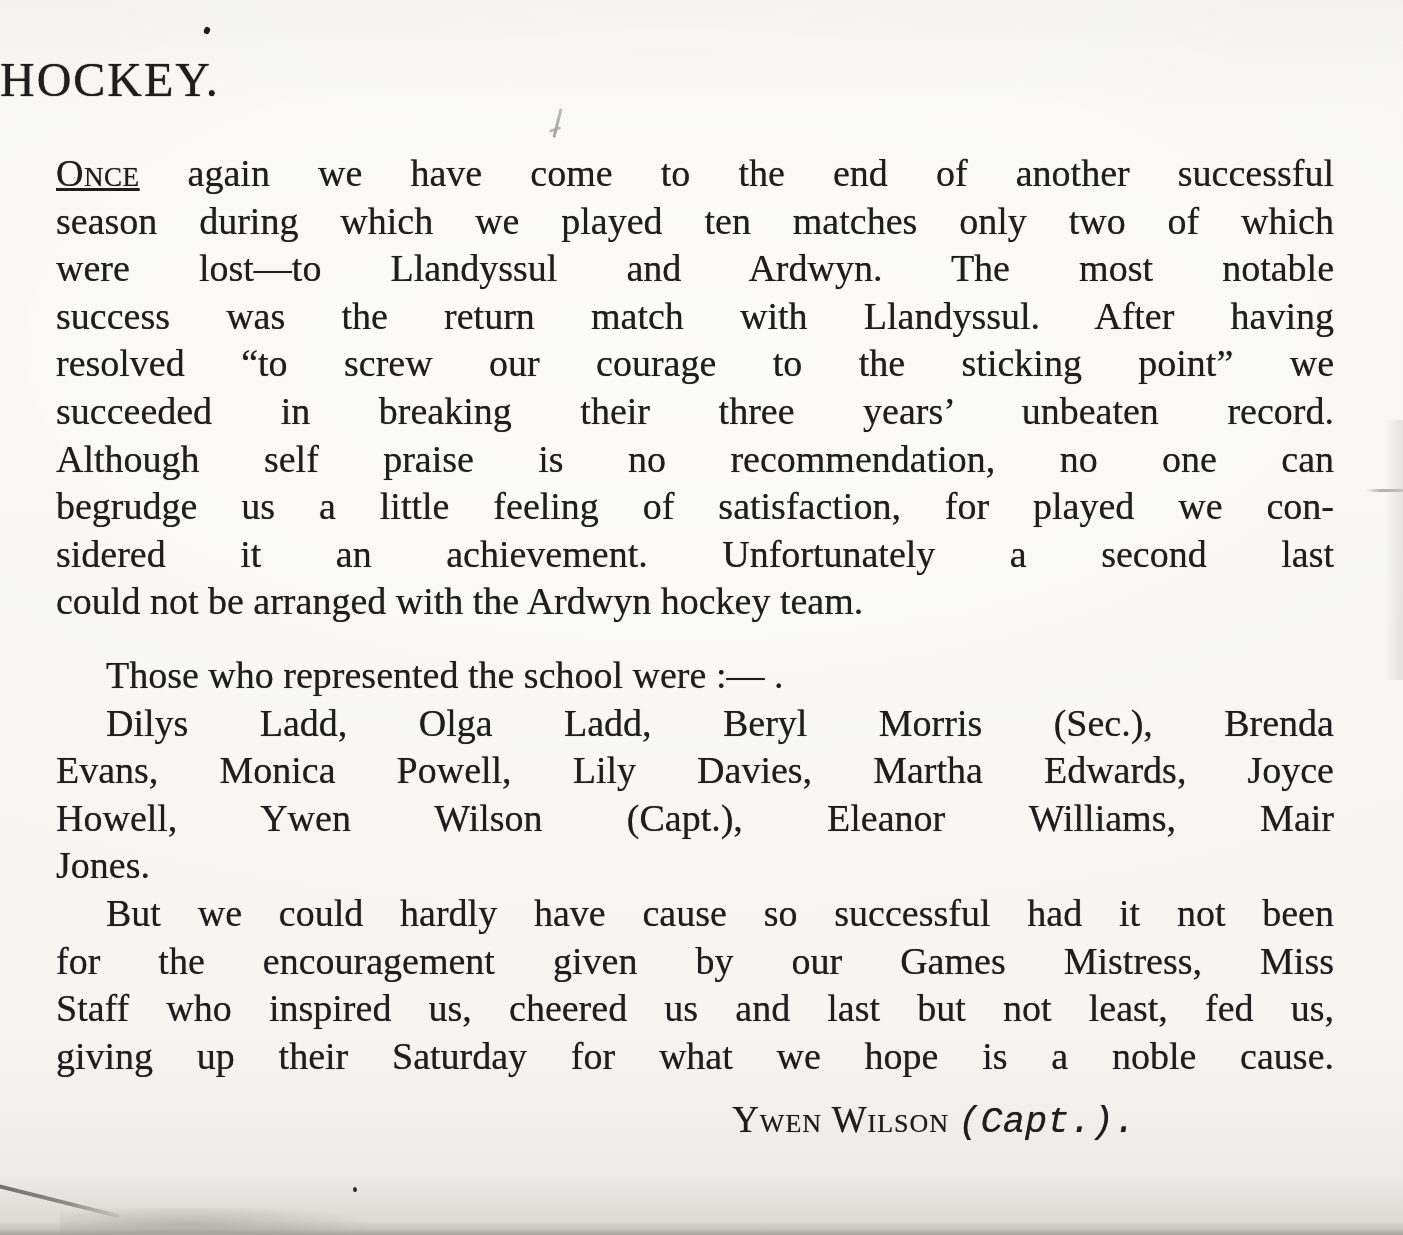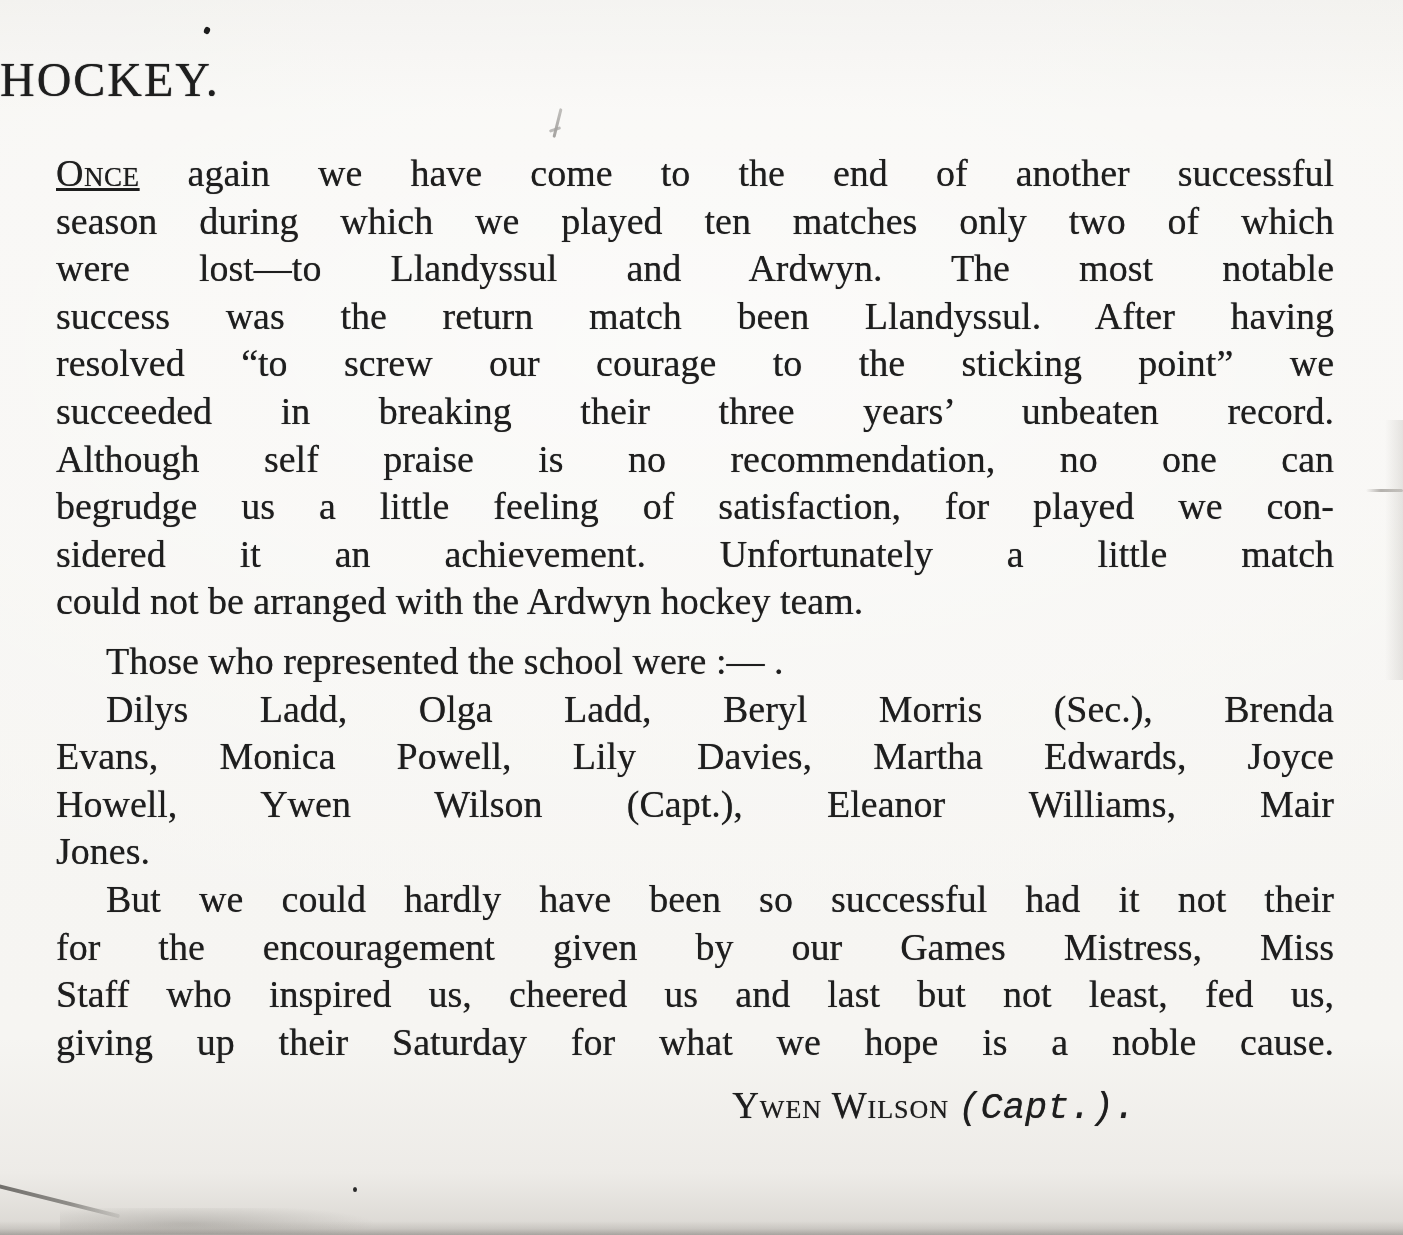--- a/index.html
+++ b/index.html
@@ -18,21 +18,21 @@
     text-shadow:0 0 1px rgba(20,20,20,.9);
   }
   .content{
     position:absolute;left:56px;top:150px;width:1278px;
     font-size:38px;line-height:47.6px;
     text-shadow:0 0 .7px rgba(25,25,25,.75);
   }
   .tline{text-align:justify;text-align-last:justify;}
   .natural-last .tline:last-child{text-align-last:left;}
   .indent-first .tline:first-child{text-indent:50px;}
-  .single-line{text-indent:50px;margin-top:12px;}
+  .single-line{text-indent:50px;margin-top:26px;}
   .lead{font-variant:small-caps;letter-spacing:.5px;text-decoration:underline;}
   .sig{margin-top:16px;font-size:37px;text-align:right;padding-right:198px;}
   .sc{font-variant:small-caps;letter-spacing:1px;text-align:right;}
   .it{font-style:italic;font-family:Liberation Mono, monospace;}
   
   .dot-a{position:absolute;left:204px;top:27px;width:6px;height:7px;background:#1c1c1c;border-radius:50%/60%;transform:rotate(20deg);}
   .dot-b{position:absolute;left:353px;top:1187px;width:4px;height:5px;background:#2a2a2a;border-radius:50%;}
   .mark-title{position:absolute;left:556px;top:108px;width:3px;height:30px;background:linear-gradient(180deg,#b3b1ae,#8f8d8a);transform:rotate(14deg);border-radius:2px;opacity:.8;}
   .mark-title2{position:absolute;left:549px;top:128px;width:12px;height:3px;background:#a3a19e;transform:rotate(-18deg);border-radius:2px;opacity:.7;}
   .mark-right{position:absolute;left:1366px;top:489px;width:37px;height:3px;background:linear-gradient(90deg,rgba(160,157,153,0),#b5b2ae 40%,#c6c3bf);border-radius:2px;}
@@ -48,41 +48,41 @@
 
   <div class="title">HOCKEY.</div>
 
   <div class="content">
 
     <div class="para">
       <div class="tline"><span class="lead">Once</span> <span>again we have come to the end of another successful</span></div>
       <div class="natural-last">
           <div class="tline">season during which we played ten matches only two of which</div>
           <div class="tline">were lost—to Llandyssul and Ardwyn.  The most notable</div>
-          <div class="tline">success was the return match been Llandyssul.  After having</div>
+          <div class="tline">success was the return match with Llandyssul.  After having</div>
           <div class="tline">resolved “to screw our courage to the sticking point” we</div>
           <div class="tline">succeeded in breaking their three years’ unbeaten record.</div>
           <div class="tline">Although self praise is no recommendation, no one can</div>
           <div class="tline">begrudge us a little feeling of satisfaction, for played we con-</div>
-          <div class="tline">sidered it an achievement.  Unfortunately a little match</div>
+          <div class="tline">sidered it an achievement.  Unfortunately a second last</div>
           <div class="tline">could not be arranged with the Ardwyn hockey team.</div>
         </div>
     </div>
 
     <div class="single-line">Those who represented the school were :— .</div>
 
     <div class="natural-last indent-first">
         <div class="tline">Dilys Ladd, Olga Ladd, Beryl Morris (Sec.), Brenda</div>
         <div class="tline">Evans, Monica Powell, Lily Davies, Martha Edwards, Joyce</div>
         <div class="tline">Howell, Ywen Wilson (Capt.), Eleanor Williams, Mair</div>
         <div class="tline">Jones.</div>
       </div>
 
     <div class="indent-first">
-        <div class="tline">But we could hardly have been so successful had it not their</div>
+        <div class="tline">But we could hardly have cause so successful had it not been</div>
         <div class="tline">for the encouragement given by our Games Mistress, Miss</div>
         <div class="tline">Staff who inspired us, cheered us and last but not least, fed us,</div>
         <div class="tline">giving up their Saturday for what we hope is a noble cause.</div>
       </div>
 
     <div class="sig"><span class="sc">Ywen Wilson</span> <span class="it">(Capt.).</span></div>
 
   </div>
 
   <div class="dot-a"></div>

